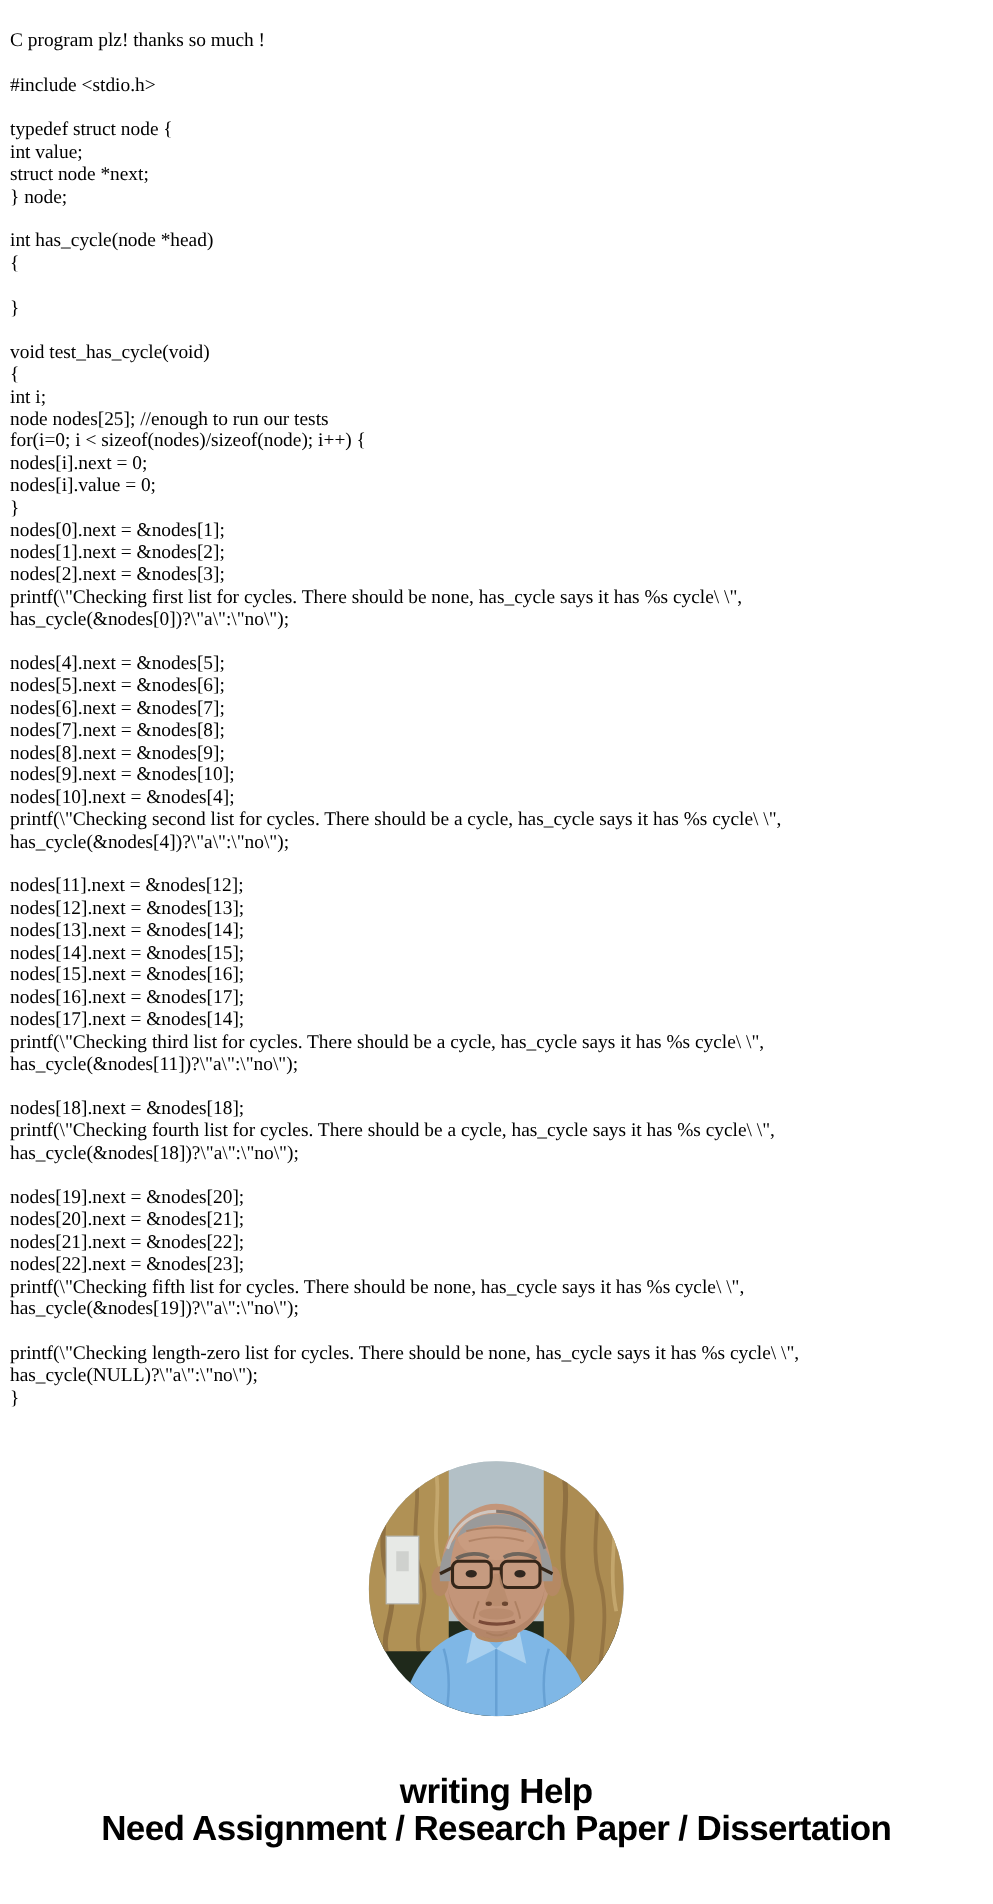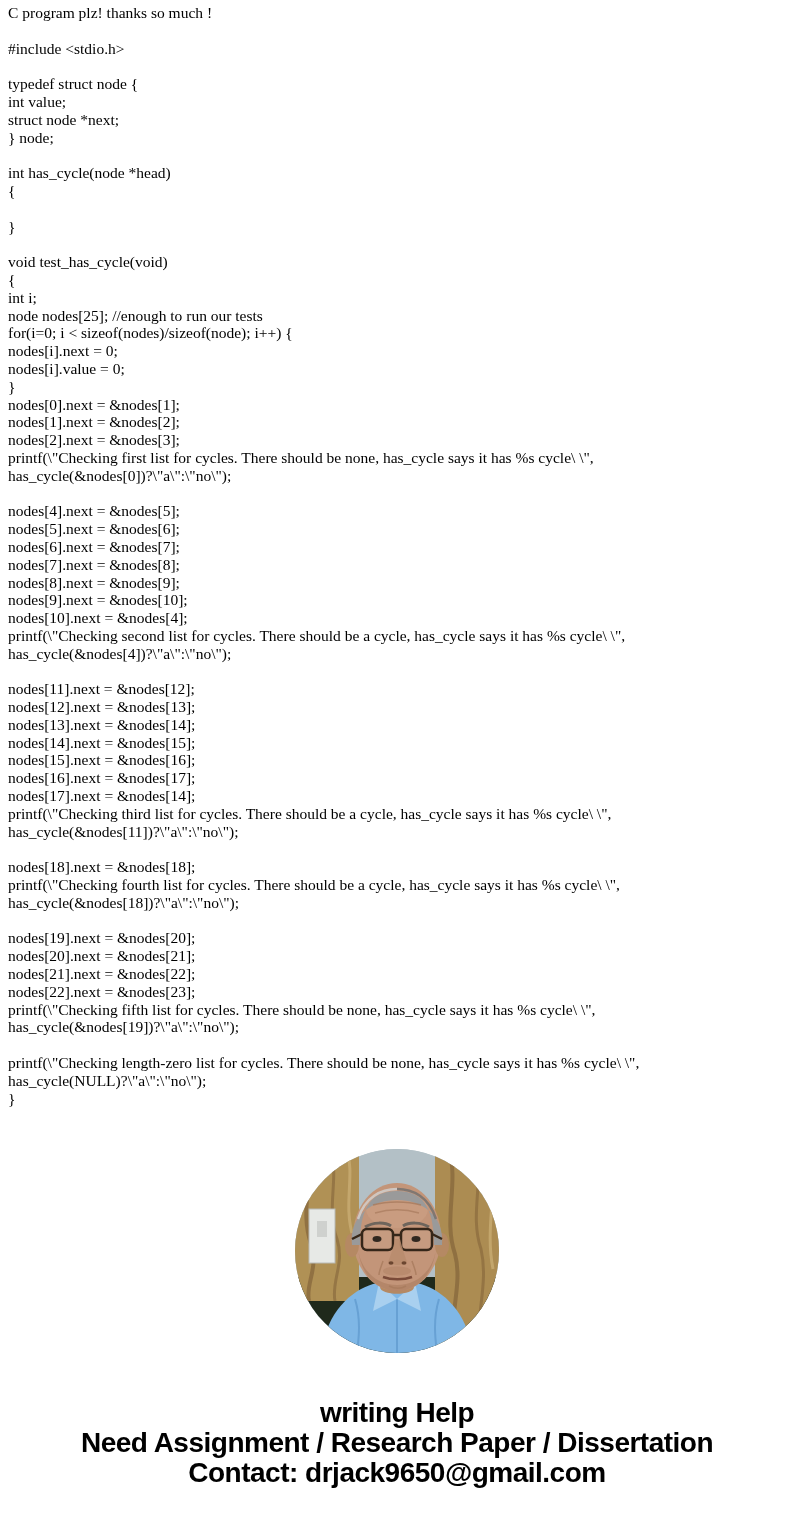--- a/index.html
+++ b/index.html
@@ -6,21 +6,21 @@
     margin: 0;
     padding: 0;
     background: #ffffff;
   }
   .page {
     position: relative;
     width: 794px;
     min-height: 1523px;
     background: #ffffff;
     box-sizing: border-box;
-    padding-top: 4px;
+    padding-top: 24px;
     overflow: hidden;
   }
   .question-text {
     margin: 0 8px;
     color: #000000;
     font-family: "Liberation Serif", "DejaVu Serif", serif;
     font-size: 15.5px;
     line-height: 17.8px;
     white-space: pre-wrap;
   }
@@ -187,16 +187,15 @@
         <ellipse cx="102" cy="122" rx="14" ry="4.5" fill="#b08264" opacity="0.5"></ellipse>
         <path d="M88,128 C96,131 109,131 117,128" stroke="#7a4a38" stroke-width="2.5" fill="none"></path>
         <path d="M94,137 C100,140 106,140 111,137" stroke="#a87a5c" stroke-width="1.5" fill="none" opacity="0.8"></path>
       </g>
     </svg>
   </div>
 
   <div class="banner">
     <div>writing Help</div>
     <div>Need Assignment / Research Paper / Dissertation</div>
-    <div>Contact: drjack9650@gmail.com</div>
   </div>
 
 </div>
 
 </body></html>

